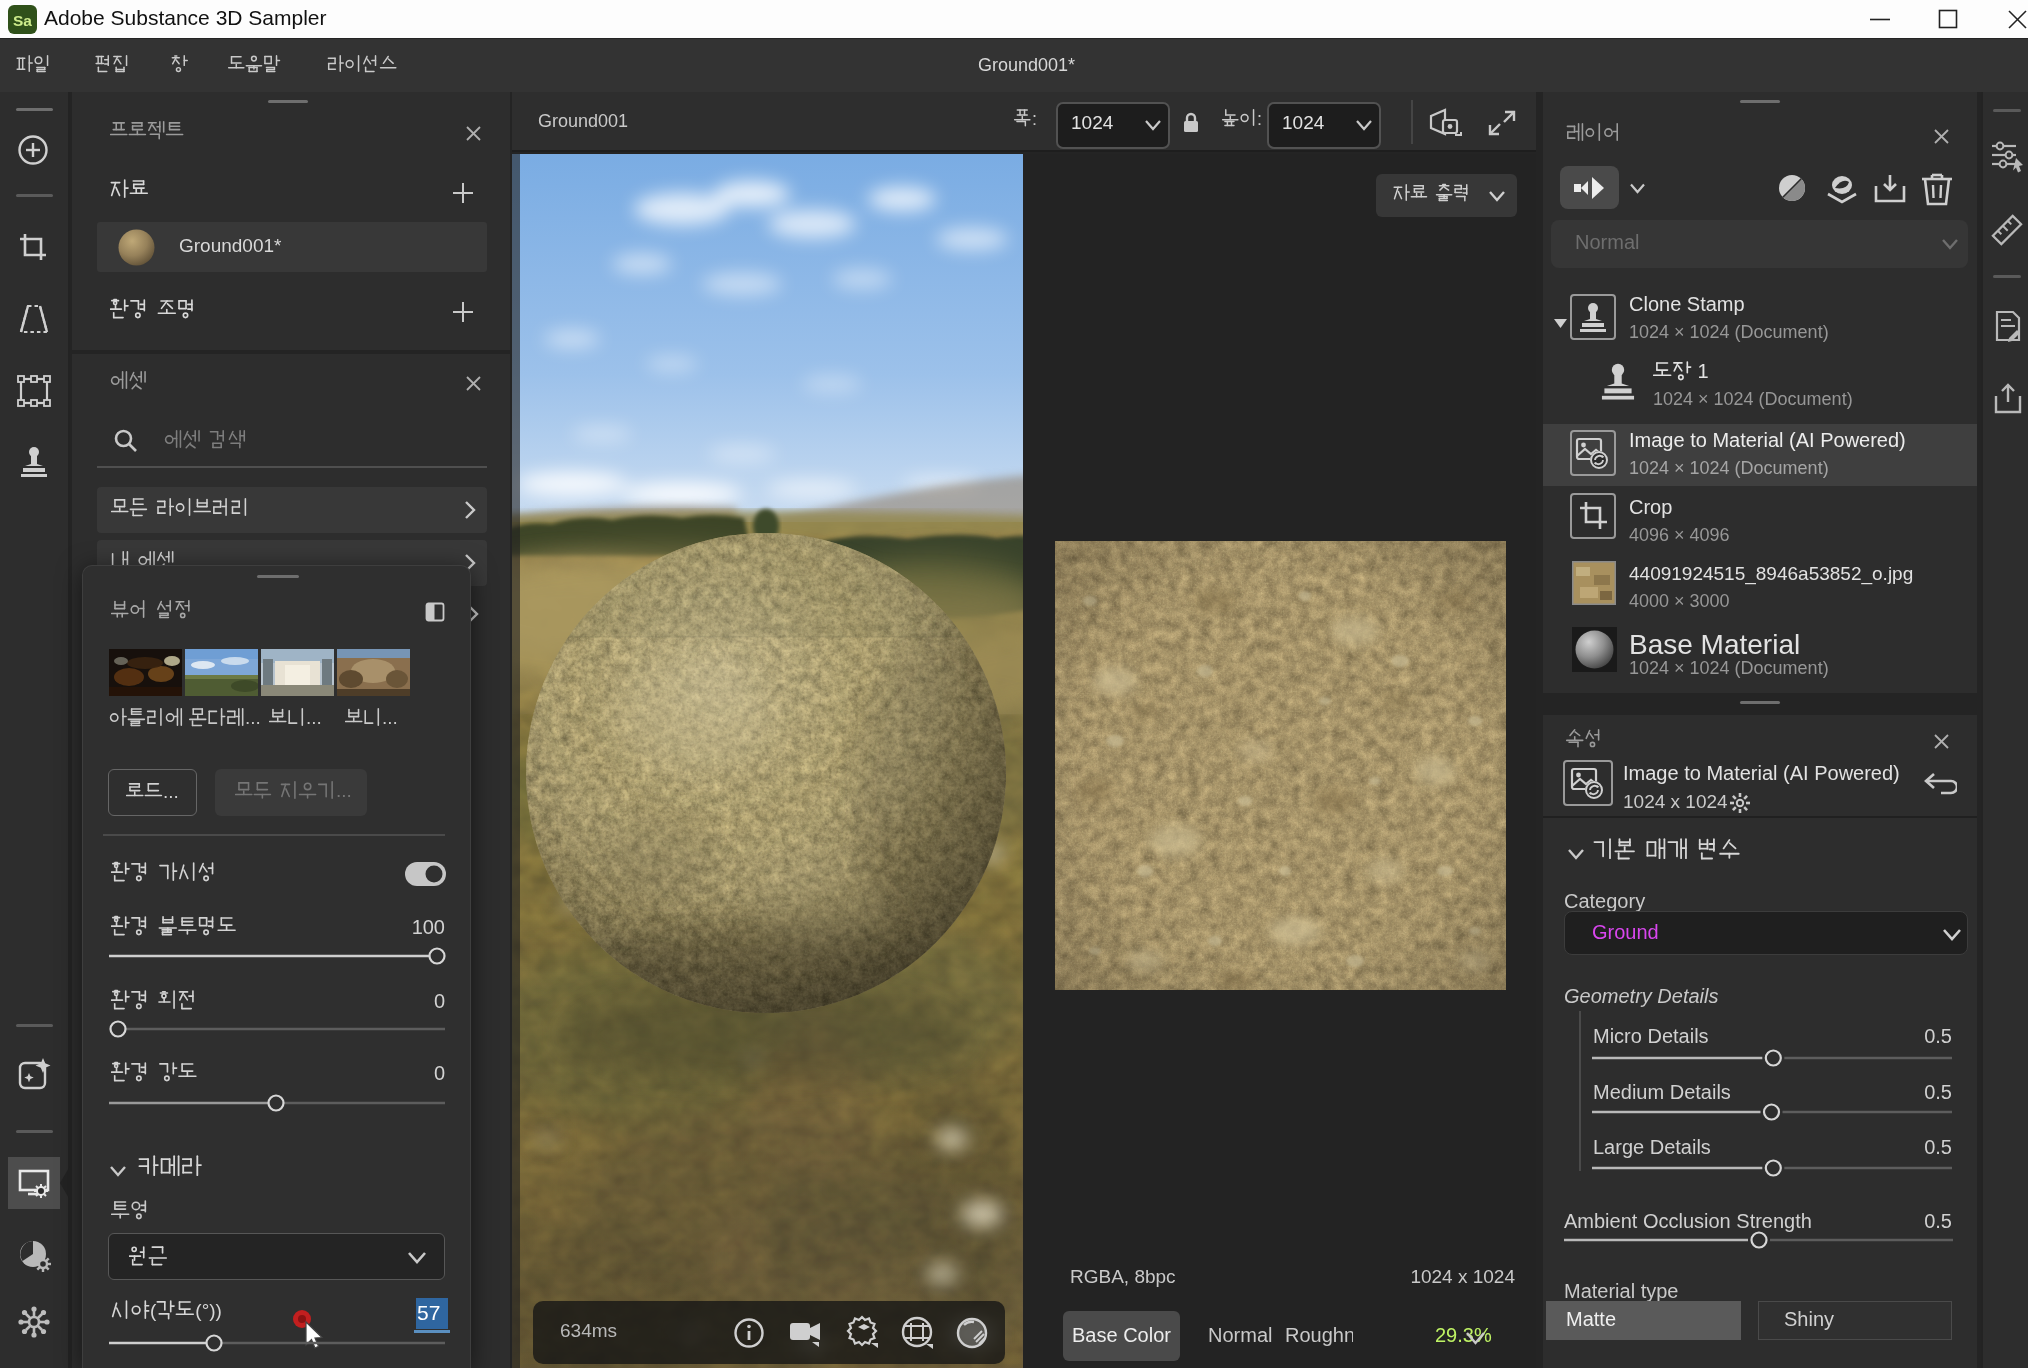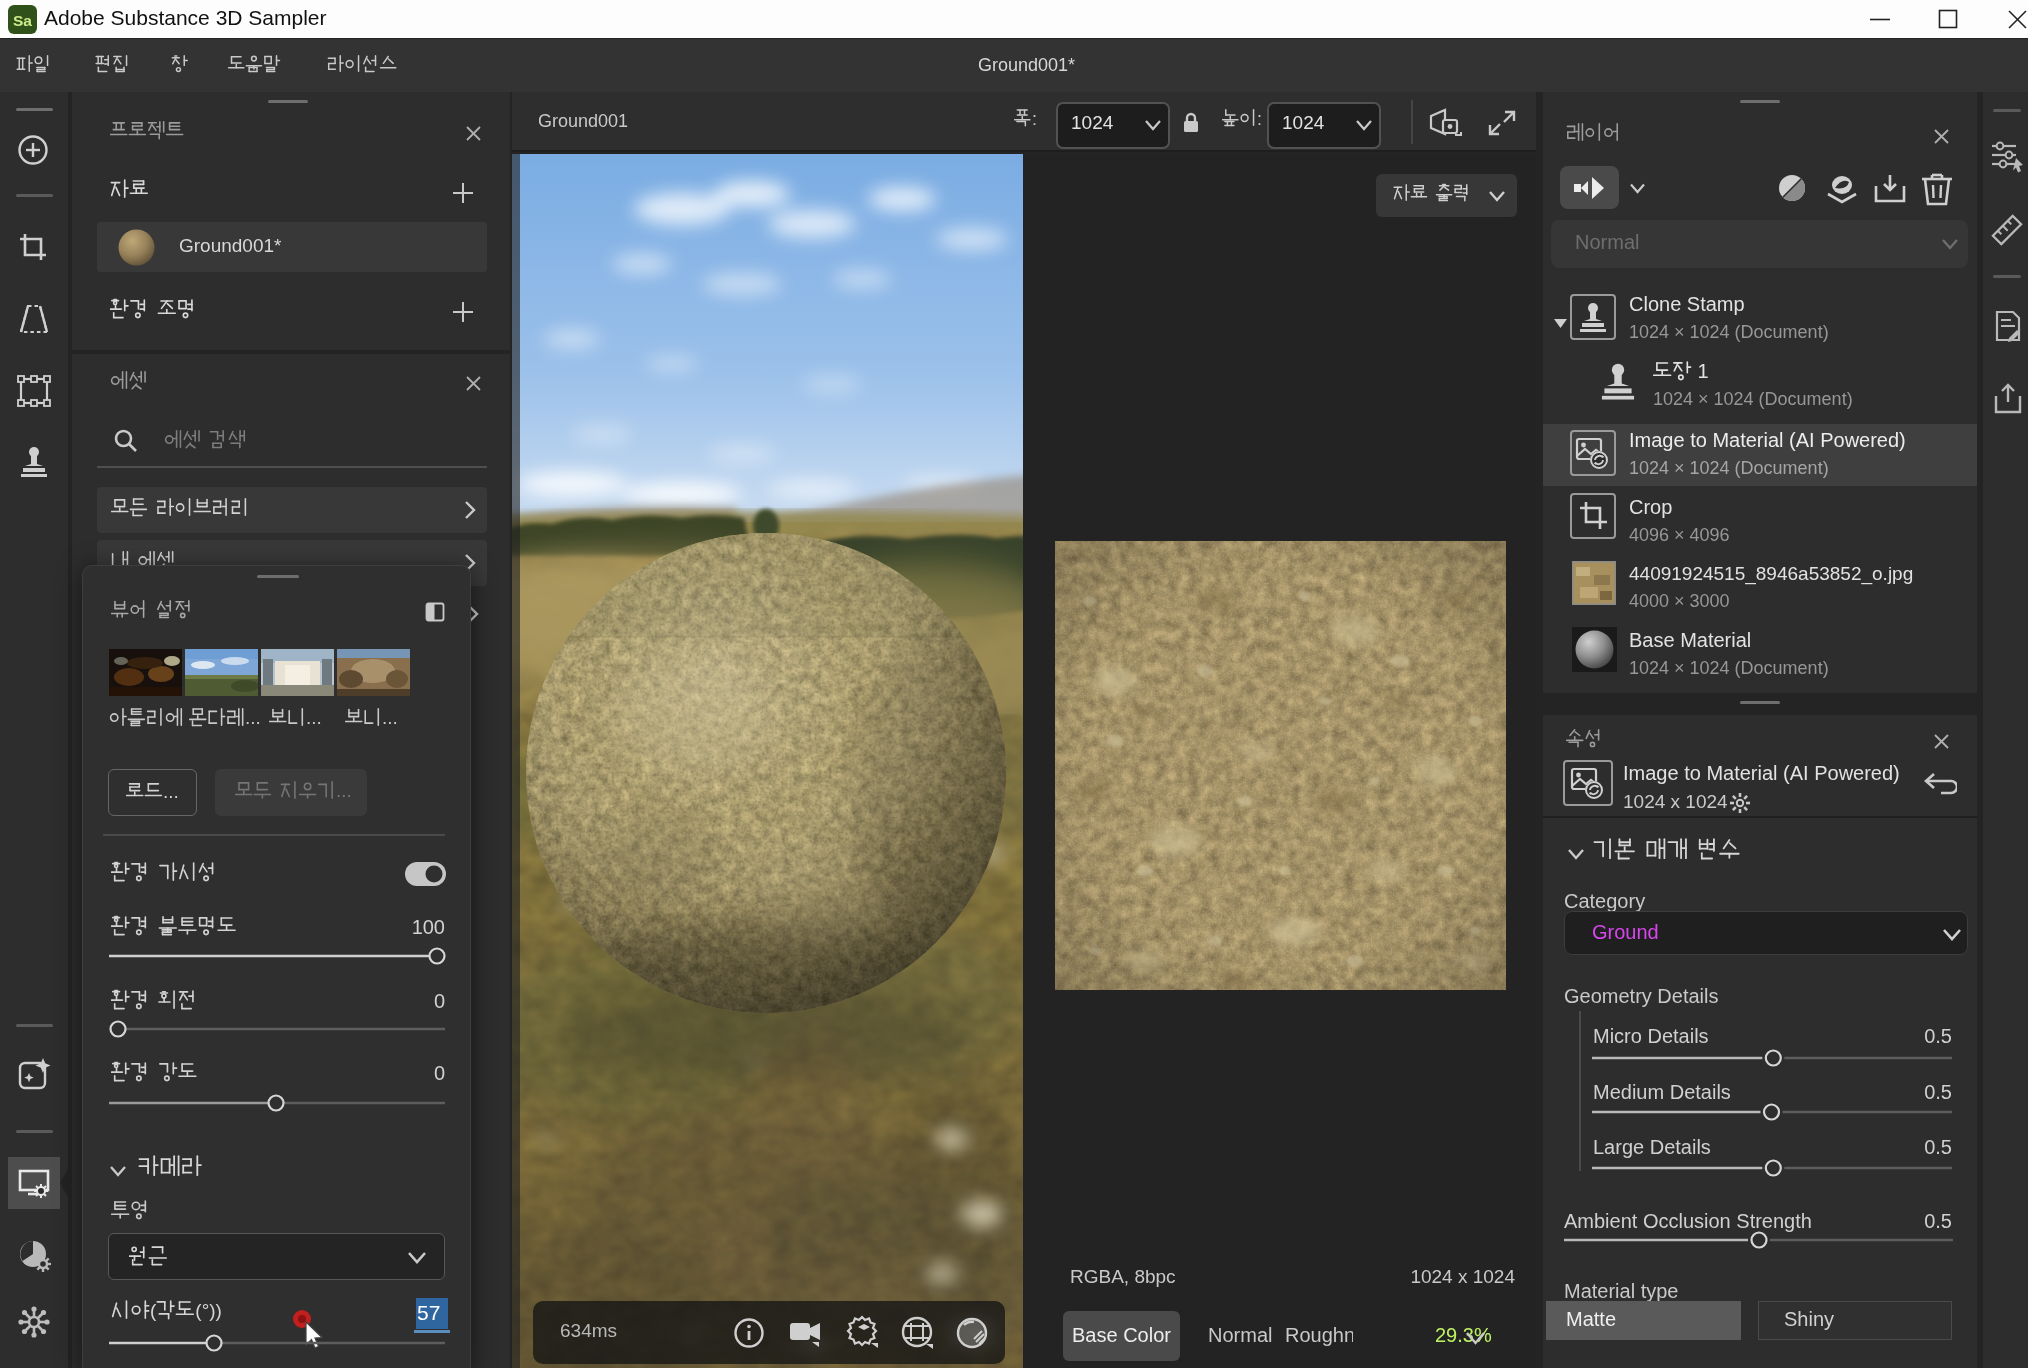--- a/index.html
+++ b/index.html
@@ -1373,21 +1373,21 @@
  <defs>
         <radialGradient id="bm" cx="0.35" cy="0.3" r="0.8">
   <stop offset="0" stop-color="#cfcfcf"></stop>
           <stop offset="0.5" stop-color="#8f8f8f"></stop>
           <stop offset="1" stop-color="#3a3a3a"></stop>
  </radialGradient>
       </defs>
  <rect width="45" height="45" fill="#1a1a1a"></rect>
  <circle cx="22.5" cy="22.5" r="19" fill="url(#bm)"></circle>
 </svg>
-    <div class="abs" style="left:86px;top:537px;font-size:20px;color:#e2e2e2;">Base Material</div>
+    <div class="abs" style="left:86px;top:537px;font-size:28px;color:#e2e2e2;">Base Material</div>
     <div class="abs" style="left:86px;top:566px;font-size:18px;color:#979797;">1024 × 1024 (Document)</div>
   </div>
 <div class="abs" style="left:1740px;top:701px;width:40px;height:3px;background:#6e6e6e;border-radius:2px;"></div>
 <div class="abs" style="left:1543px;top:715px;width:434px;height:653px;background:#2d2d2d;">
     <div class="abs" style="left:23px;top:13px;"><svg width="37" height="22" style="vertical-align:-4.6px;opacity:1.0">
         <line x1="0.70" y1="12.36" x2="16.78" y2="12.36" stroke="#9b9b9b" stroke-width="1.56" stroke-linecap="round"></line>
         <line x1="8.74" y1="8.86" x2="8.74" y2="12.36" stroke="#9b9b9b" stroke-width="1.56" stroke-linecap="round"></line>
         <line x1="8.74" y1="1.83" x2="3.99" y2="7.50" stroke="#9b9b9b" stroke-width="1.56" stroke-linecap="round"></line>
         <line x1="8.98" y1="3.91" x2="13.73" y2="7.50" stroke="#9b9b9b" stroke-width="1.56" stroke-linecap="round"></line>
         <line x1="3.10" y1="14.18" x2="11.98" y2="14.18" stroke="#9b9b9b" stroke-width="1.56" stroke-linecap="round"></line>
@@ -1476,21 +1476,21 @@
         <line x1="136.40" y1="3.04" x2="130.57" y2="11.41" stroke="#d6d6d6" stroke-width="1.80" stroke-linecap="round"></line>
         <line x1="136.69" y1="6.11" x2="142.52" y2="11.41" stroke="#d6d6d6" stroke-width="1.80" stroke-linecap="round"></line>
       </svg></div>
     <div class="abs" style="left:21px;top:175px;font-size:20px;color:#c9c9c9;">Category</div>
     <div class="abs" style="left:21px;top:196px;width:404px;height:44px;background:#1f1f1f;border:1px solid #3c3c3c;border-radius:8px;">
  <div class="abs" style="left:27px;top:9px;font-size:20px;color:#d946ef;">Ground</div>
  <svg class="abs" style="left:377px;top:15px" width="20" height="15">
         <path d="M2 3 L10 12 L18 3" fill="none" stroke="#d0d0d0" stroke-width="2.6"></path>
       </svg>
 </div>
-    <div class="abs" style="left:21px;top:270px;font-size:20px;color:#c9c9c9;">Geometry Details</div>
+    <div class="abs" style="left:21px;top:270px;font-size:20px;color:#c9c9c9;font-style:italic;">Geometry Details</div>
     <div class="abs" style="left:36px;top:296px;width:2px;height:160px;background:#4a4a4a;"></div>
     <div class="abs" style="left:50px;top:310px;font-size:20px;color:#d0d0d0;">Micro Details</div>
     <div class="abs" style="left:340px;top:310px;width:69px;text-align:right;font-size:20px;color:#d0d0d0;">0.5</div>
     <svg class="abs" style="left:48px;top:333px" width="363" height="20">
  <line x1="1" y1="10" x2="171.305" y2="10" stroke="#b9b9b9" stroke-width="2.5"></line>
  <line x1="193.305" y1="10" x2="361" y2="10" stroke="#5d5d5d" stroke-width="2.5"></line>
  <circle cx="182.305" cy="10" r="7.5" fill="#2d2d2d" stroke="#d6d6d6" stroke-width="2.2"></circle>
     </svg>
     <div class="abs" style="left:50px;top:366px;font-size:20px;color:#d0d0d0;">Medium Details</div>
     <div class="abs" style="left:340px;top:366px;width:69px;text-align:right;font-size:20px;color:#d0d0d0;">0.5</div>

